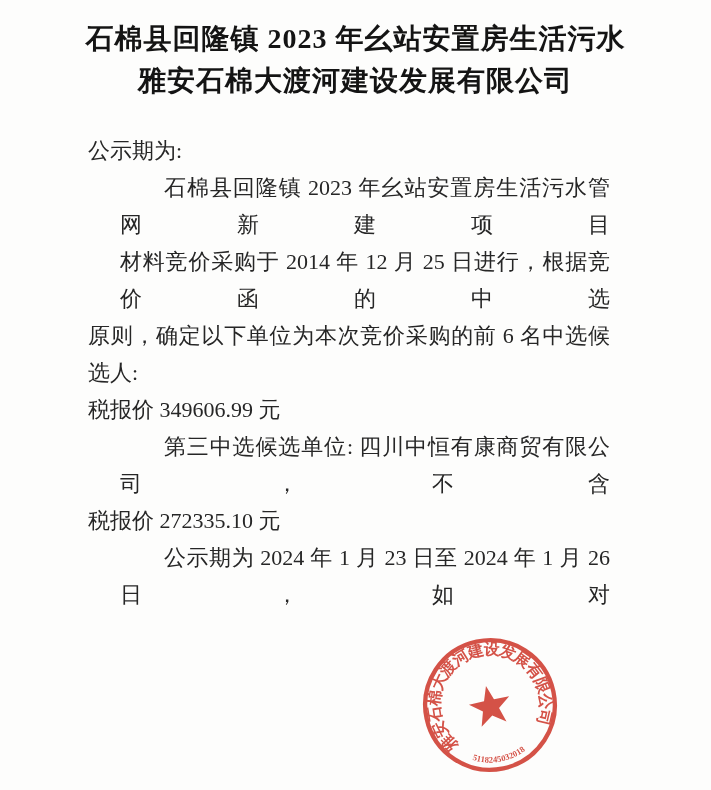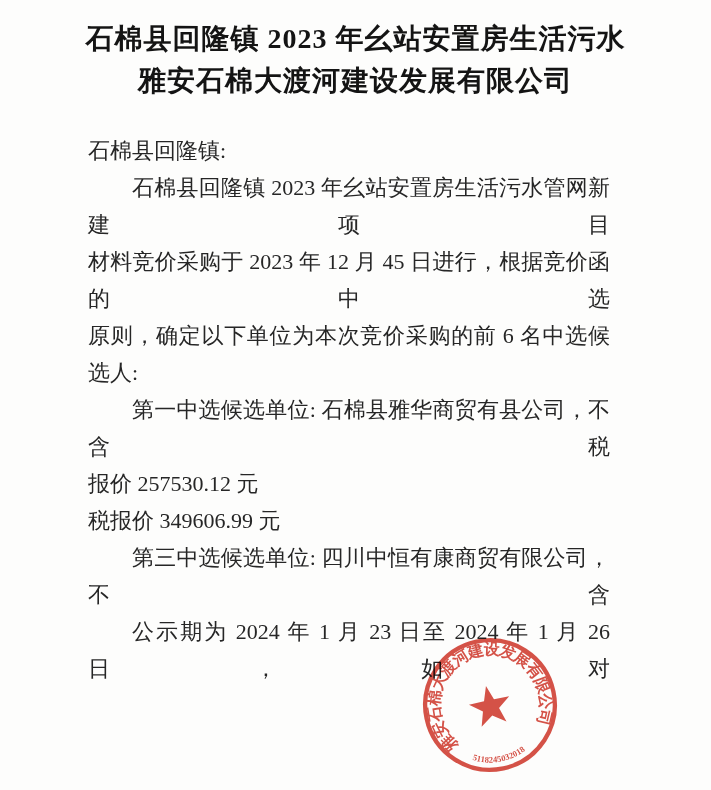--- a/index.html
+++ b/index.html
@@ -23,21 +23,21 @@
     letter-spacing: 1px;
   }
   .doc-title .t-line { display: block; }
   .doc-body {
     margin: 30px 0 0 88px;
     width: 522px;
     font-size: 22px;
     line-height: 37px;
   }
   .para { margin: 0; }
-  .ln { text-align: justify; text-align-last: justify; }
+  .ln { text-align: justify; text-align-last: justify; margin-left: 32px; }
   .ln-end { text-align: justify; text-align-last: auto; }
   .ind { text-indent: 2em; }
   .seal {
     position: absolute;
     left: 418px;
     top: 633px;
     width: 144px;
     height: 144px;
     mix-blend-mode: multiply;
     opacity: 0.88;
@@ -52,39 +52,36 @@
 <body>
 
 <div class="page">
 
   <h1 class="doc-title">
     <span class="t-line">石棉县回隆镇 2023 年幺站安置房生活污水</span>
     <span class="t-line">雅安石棉大渡河建设发展有限公司</span>
   </h1>
 
   <div class="doc-body">
-    <p class="para ln-end">石棉县回隆镇:</p>
+    <p class="para ln-end">公示期为:</p>
 
     <p class="para">
       <span class="ln ind" style="display:block">石棉县回隆镇 2023 年幺站安置房生活污水管网新建项目</span>
-      <span class="ln" style="display:block">材料竞价采购于 2023 年 12 月 45 日进行，根据竞价函的中选</span>
+      <span class="ln" style="display:block">材料竞价采购于 2014 年 12 月 25 日进行，根据竞价函的中选</span>
       <span class="ln-end" style="display:block">原则，确定以下单位为本次竞价采购的前 6 名中选候选人:</span>
     </p>
 
-    <p class="para">
-      <span class="ln ind" style="display:block">第一中选候选单位: 石棉县雅华商贸有县公司，不含税</span>
-      <span class="ln-end" style="display:block">报价 257530.12 元</span>
-    </p>
 
     <p class="para">
       <span class="ln-end" style="display:block">税报价 349606.99 元</span>
     </p>
 
     <p class="para">
       <span class="ln ind" style="display:block">第三中选候选单位: 四川中恒有康商贸有限公司，不含</span>
+      <span class="ln-end" style="display:block">税报价 272335.10 元</span>
     </p>
 
     <p class="para">
       <span class="ln ind" style="display:block">公示期为 2024 年 1 月 23 日至 2024 年 1 月 26 日，如对</span>
 
     </p>
   </div>
 
   <div class="seal">
     <svg viewBox="0 0 200 200">

